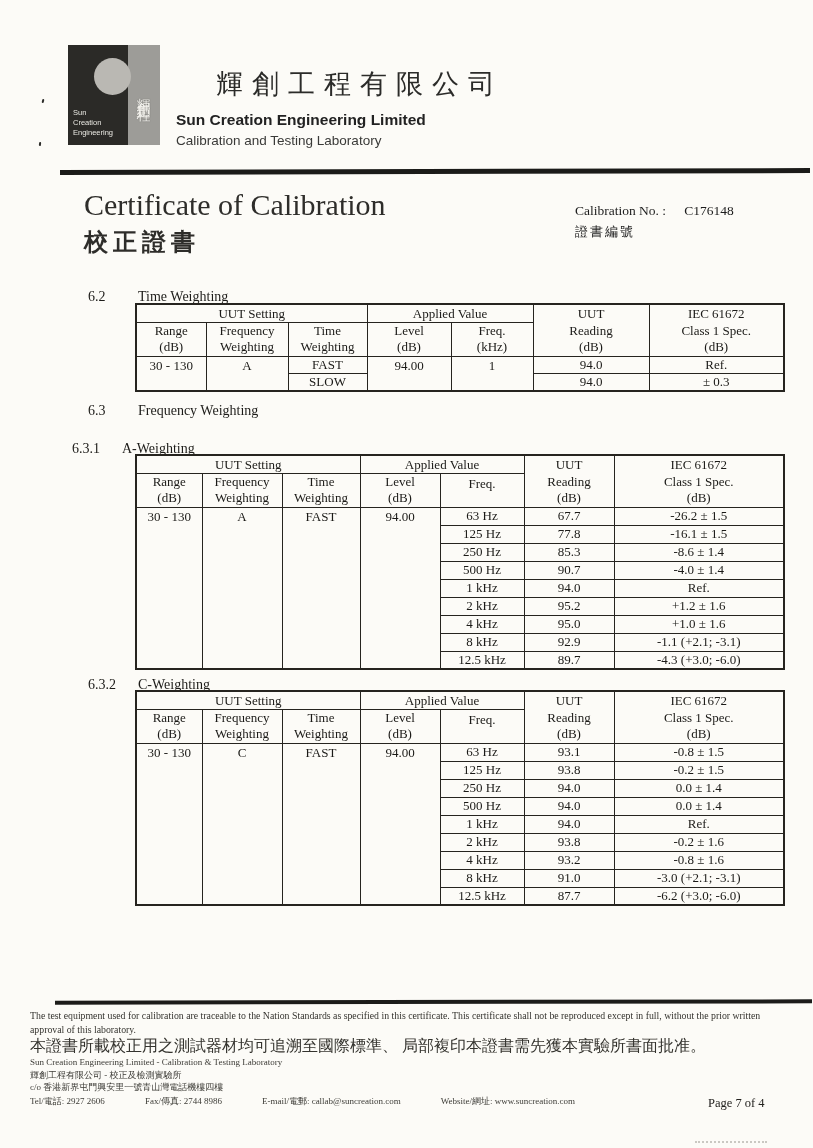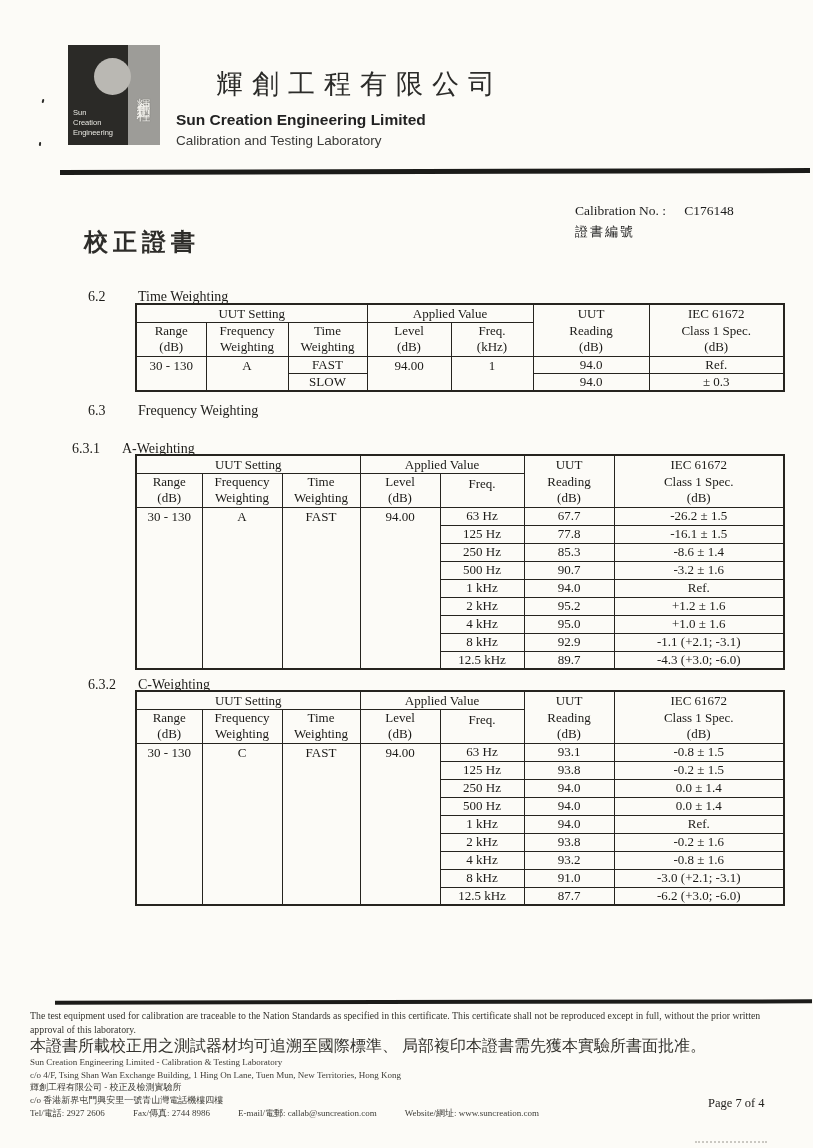--- a/index.html
+++ b/index.html
@@ -68,21 +68,21 @@
   #t62 { top:303px; }
   #t62 tbody tr { height:17px; }
   #t631 { top:454px; }
   #t632 { top:690px; }
   .freq-table tbody tr { height:18px; }
   
   .bar-bottom { position:absolute; left:55px; top:1000px; width:757px; height:4px; background:#1c1c1a; transform:rotate(-0.1deg); }
   .disc-en { position:absolute; left:30px; top:1009px; width:766px; font-size:9.8px; line-height:1.45; color:#34332e; }
   .disc-cn { position:absolute; left:30px; top:1036px; font-size:16px; color:#34332e; }
   .cblock { position:absolute; left:30px; top:1056px; font-size:9px; line-height:1.4; color:#3d3c37; }
-  .contact { display:flex; gap:28px; margin-top:1px; }
+  .contact { display:flex; gap:40px; margin-top:1px; }
   .pageno { position:absolute; left:708px; top:1096px; font-size:12.5px; color:#22211e; }
   
   .speck { position:absolute; width:2px; height:4px; background:#2c2c29; border-radius:1px; }
   #sp1 { left:42px; top:99px; transform:rotate(14deg); }
   #sp2 { left:39px; top:142px; transform:rotate(8deg); }
   #dots { position:absolute; left:695px; top:1141px; width:72px; height:2px; border-top:2px dotted #b6b3ac; opacity:0.7; }
 </style>
 </head>
 <body>
 
@@ -95,20 +95,21 @@
     <div class="logo-vert">輝創工程</div>
     <div class="logo-small">Sun
 Creation
 Engineering</div>
   </div>
   <div class="company-cn">輝創工程有限公司</div>
   <div class="company-en">Sun Creation Engineering Limited</div>
   <div class="lab-name">Calibration and Testing Laboratory</div>
   <div class="bar-top"></div>
 
+  <div class="title-en">Certificate of Calibration</div>
   <div class="title-cn">校正證書</div>
   <div class="certno">
     <span>Calibration No. :</span>
     <span>C176148</span>
   </div>
   <div class="certno-cn">證書編號</div>
 
   <div class="sec" id="sec62">
     <span class="num">6.2</span><span>Time Weighting</span>
   </div>
@@ -220,21 +221,21 @@
           <td>-16.1 ± 1.5</td>
         </tr>
         <tr>
           <td>250 Hz</td>
           <td>85.3</td>
           <td>-8.6 ± 1.4</td>
         </tr>
         <tr>
           <td>500 Hz</td>
           <td>90.7</td>
-          <td>-3.2 ± 1.6</td>
+          <td>-4.0 ± 1.4</td>
         </tr>
         <tr>
           <td>1 kHz</td>
           <td>94.0</td>
           <td>Ref.</td>
         </tr>
         <tr>
           <td>2 kHz</td>
           <td>95.2</td>
           <td>+1.2 ± 1.6</td>
@@ -344,21 +345,20 @@
           <td>-6.2 (+3.0; -6.0)</td>
         </tr>
       </tbody>
   </table>
 
   <div class="bar-bottom"></div>
   <div class="disc-en">The test equipment used for calibration are traceable to the Nation Standards as specified in this certificate.  This certificate shall not be reproduced except in full, without the prior written approval of this laboratory.</div>
   <div class="disc-cn">本證書所載校正用之測試器材均可追溯至國際標準、 局部複印本證書需先獲本實驗所書面批准。</div>
   <div class="cblock">
     <div>Sun Creation Engineering Limited - Calibration &amp; Testing Laboratory</div>
-    <div>c/o  4/F, Tsing Shan Wan Exchange Building, 1 Hing On Lane, Tuen Mun, New Territories, Hong Kong</div>
     <div>輝創工程有限公司 - 校正及檢測實驗所</div>
     <div>c/o  香港新界屯門興安里一號青山灣電話機樓四樓</div>
     <div class="contact">
       <span>Tel/電話: 2927 2606</span>
       <span>Fax/傳真: 2744 8986</span>
       <span>E-mail/電郵: callab@suncreation.com</span>
       <span>Website/網址: www.suncreation.com</span>
     </div>
   </div>
   <div class="pageno">Page 7 of 4</div>

